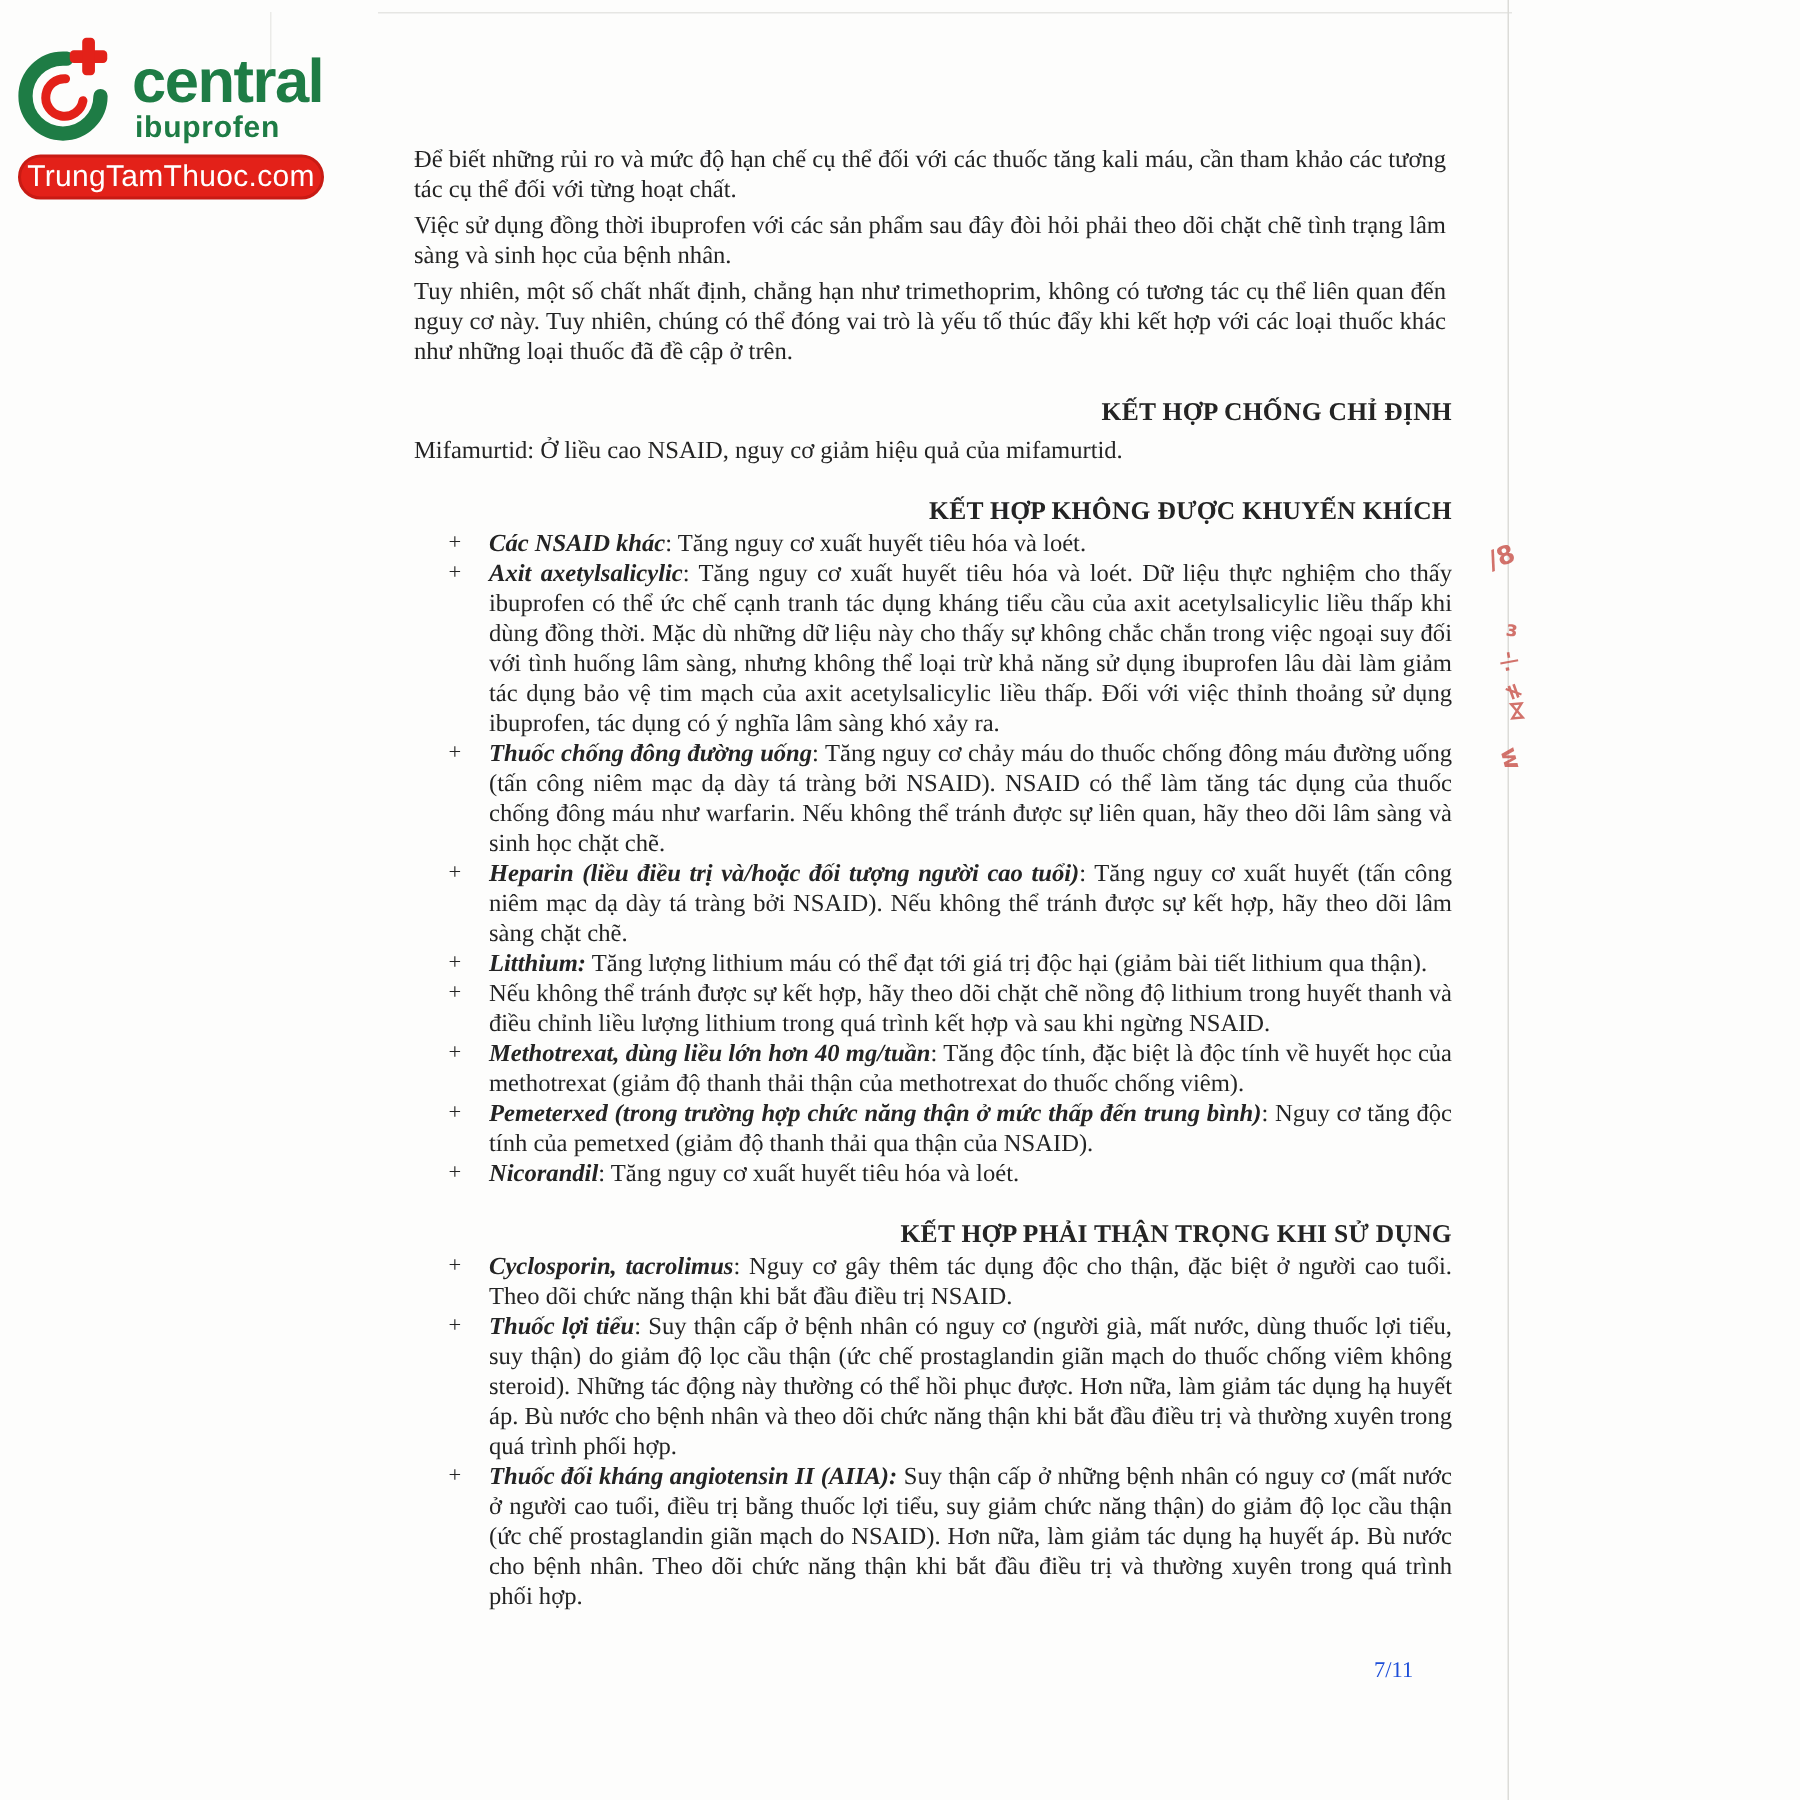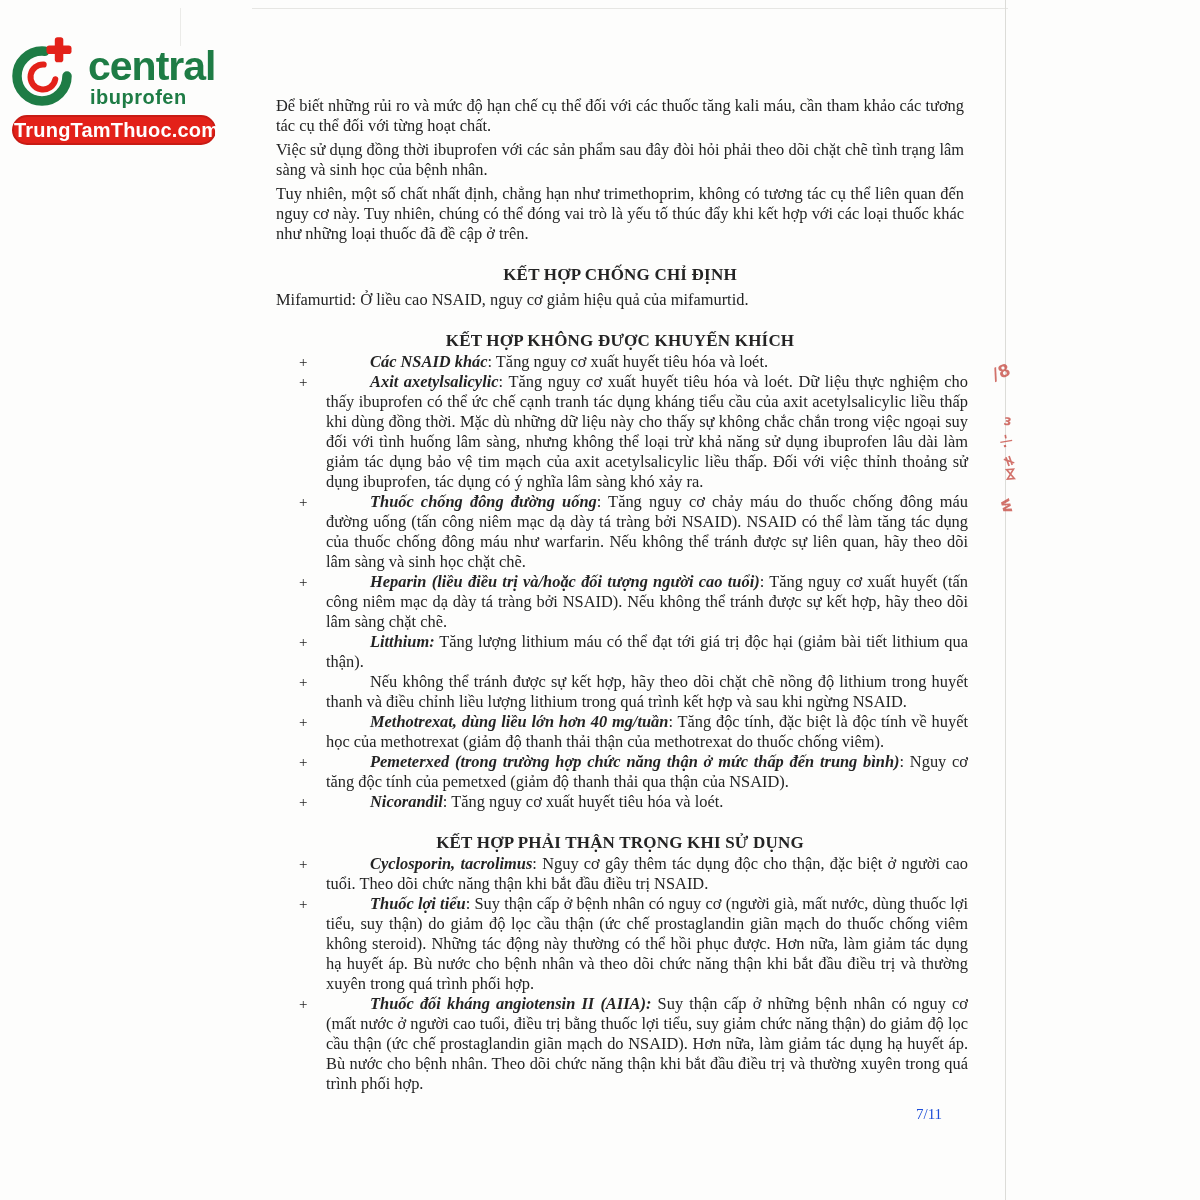--- a/index.html
+++ b/index.html
@@ -15,44 +15,44 @@
     font-family:"Liberation Serif", serif;
     color:var(--ink);
   }
   
   .edge{position:absolute;}
   .edge-top{left:252px;top:8px;width:756px;height:1px;background:#e6e6e3;}
   .edge-right{left:1005px;top:0;width:1px;height:1200px;background:#dcdcd8;}
   .edge-left{left:180px;top:8px;width:1px;height:38px;background:#ebebe8;}
 
   
-  .logo{position:absolute;left:10px;top:28px;width:230px;height:130px;}
+  .logo{position:absolute;left:10px;top:16px;width:230px;height:130px;}
   .cmark{position:absolute;left:2px;top:8px;width:70px;height:70px;}
   .brandtext{position:absolute;left:78px;top:18px;font-family:"Liberation Sans",sans-serif;color:var(--green);}
   .brand{font-size:41px;font-weight:bold;letter-spacing:-1px;line-height:40px;}
   .brandsub{font-size:20px;font-weight:bold;letter-spacing:0.5px;margin-top:0;margin-left:2px;}
   .banner{
     position:absolute;left:2px;top:87px;width:204px;height:30px;border-radius:16px;
     background:var(--red);border:2px solid #c81b14;box-sizing:border-box;
-    color:#fff;font-family:"Liberation Sans",sans-serif;font-weight:bold;font-size:20px;
+    color:#fff;font-family:"Liberation Sans",sans-serif;font-weight:normal;font-size:20px;
     text-align:center;line-height:26px;letter-spacing:0.2px;
   }
 
   
   .doc{
     position:absolute;left:272px;top:92px;width:696px;
     font-size:16.4px;line-height:20px;text-align:justify;
   }
   .para{margin:4px;}
   .sec{margin-top:20px;}
-  .sec-h{margin:0;font-size:17px;font-weight:bold;letter-spacing:0.2px;text-align:center;line-height:22px;}
+  .sec-h{margin:0;font-size:17px;font-weight:bold;letter-spacing:0.2px;text-align:right;line-height:22px;}
   .bullet{display:flex;}
   .bmark{flex:0 0 54px;box-sizing:border-box;padding-left:27px;font-size:15px;}
   .btext{flex:1;text-align:justify;}
-  .lead{font-weight:bold;font-style:italic;margin-left:44px;}
+  .lead{font-weight:bold;font-style:italic;}
 
   .pagenum{position:absolute;left:916px;top:1106px;font-size:15px;color:#1d4ed8;}
 
   
   .rmark{
     position:absolute;color:var(--mark-red);
     font-family:"DejaVu Sans",sans-serif;font-weight:bold;opacity:0.8;
     transform-origin:center;white-space:nowrap;
   }
 </style>

